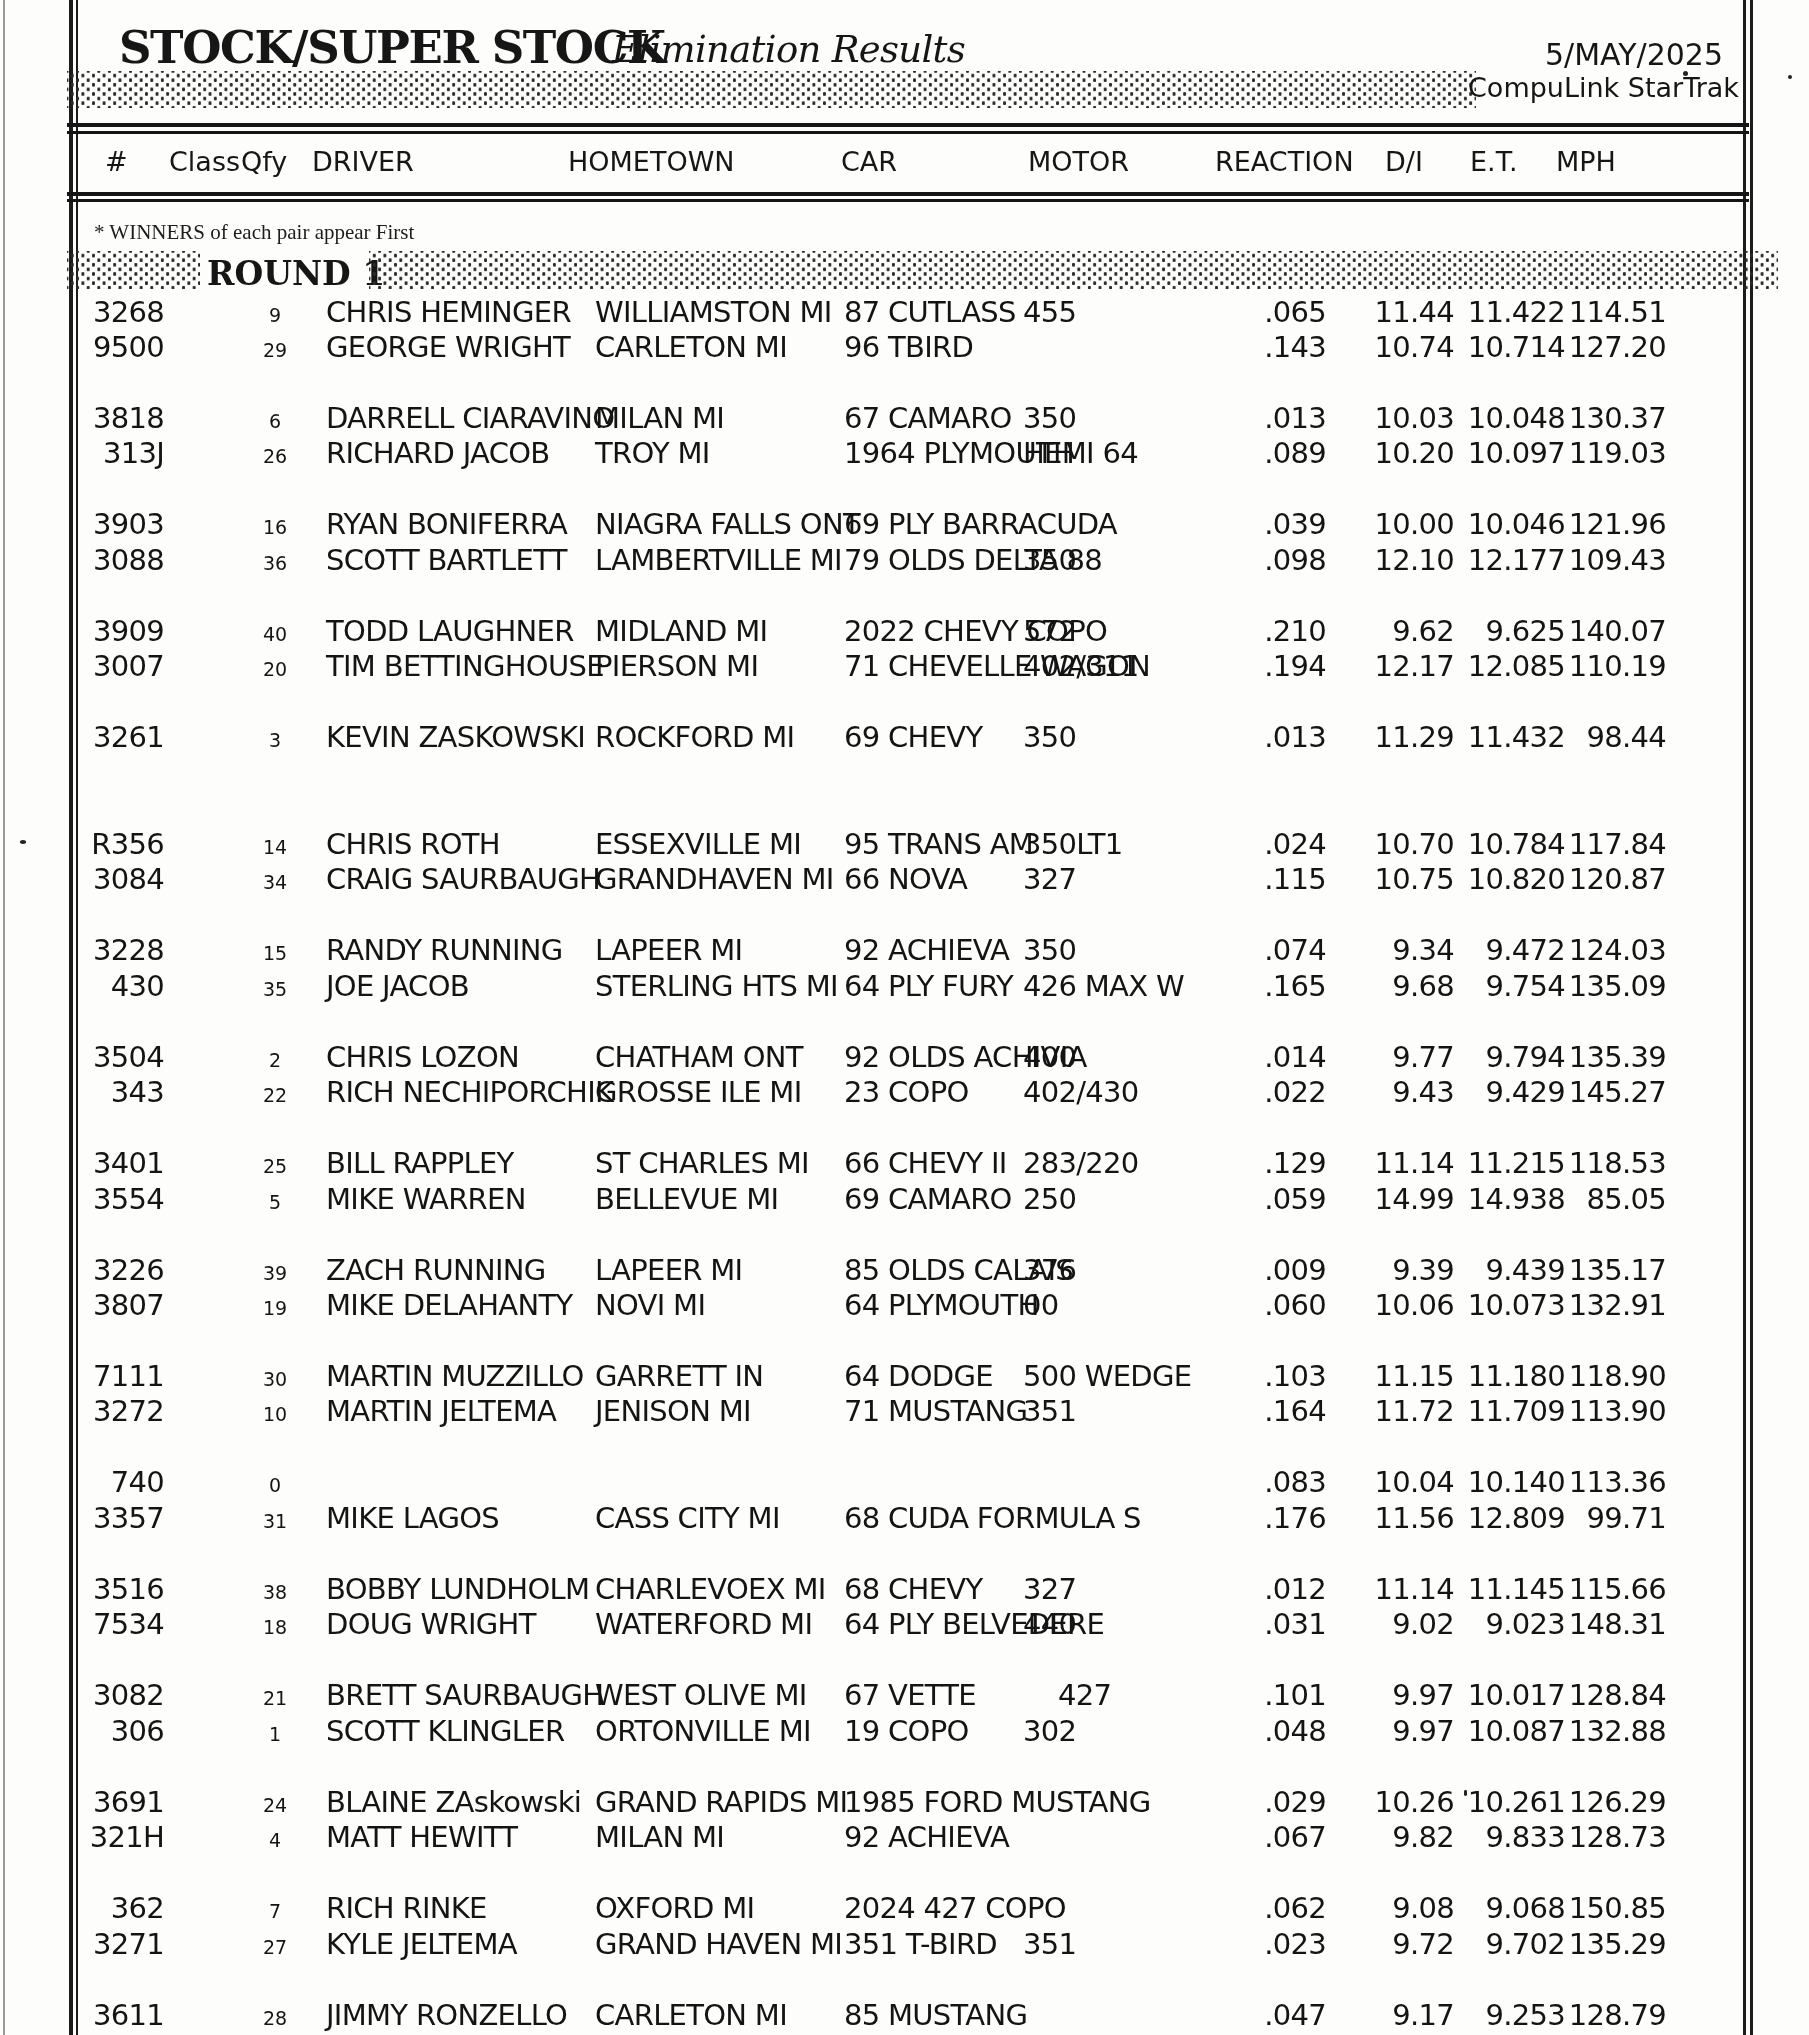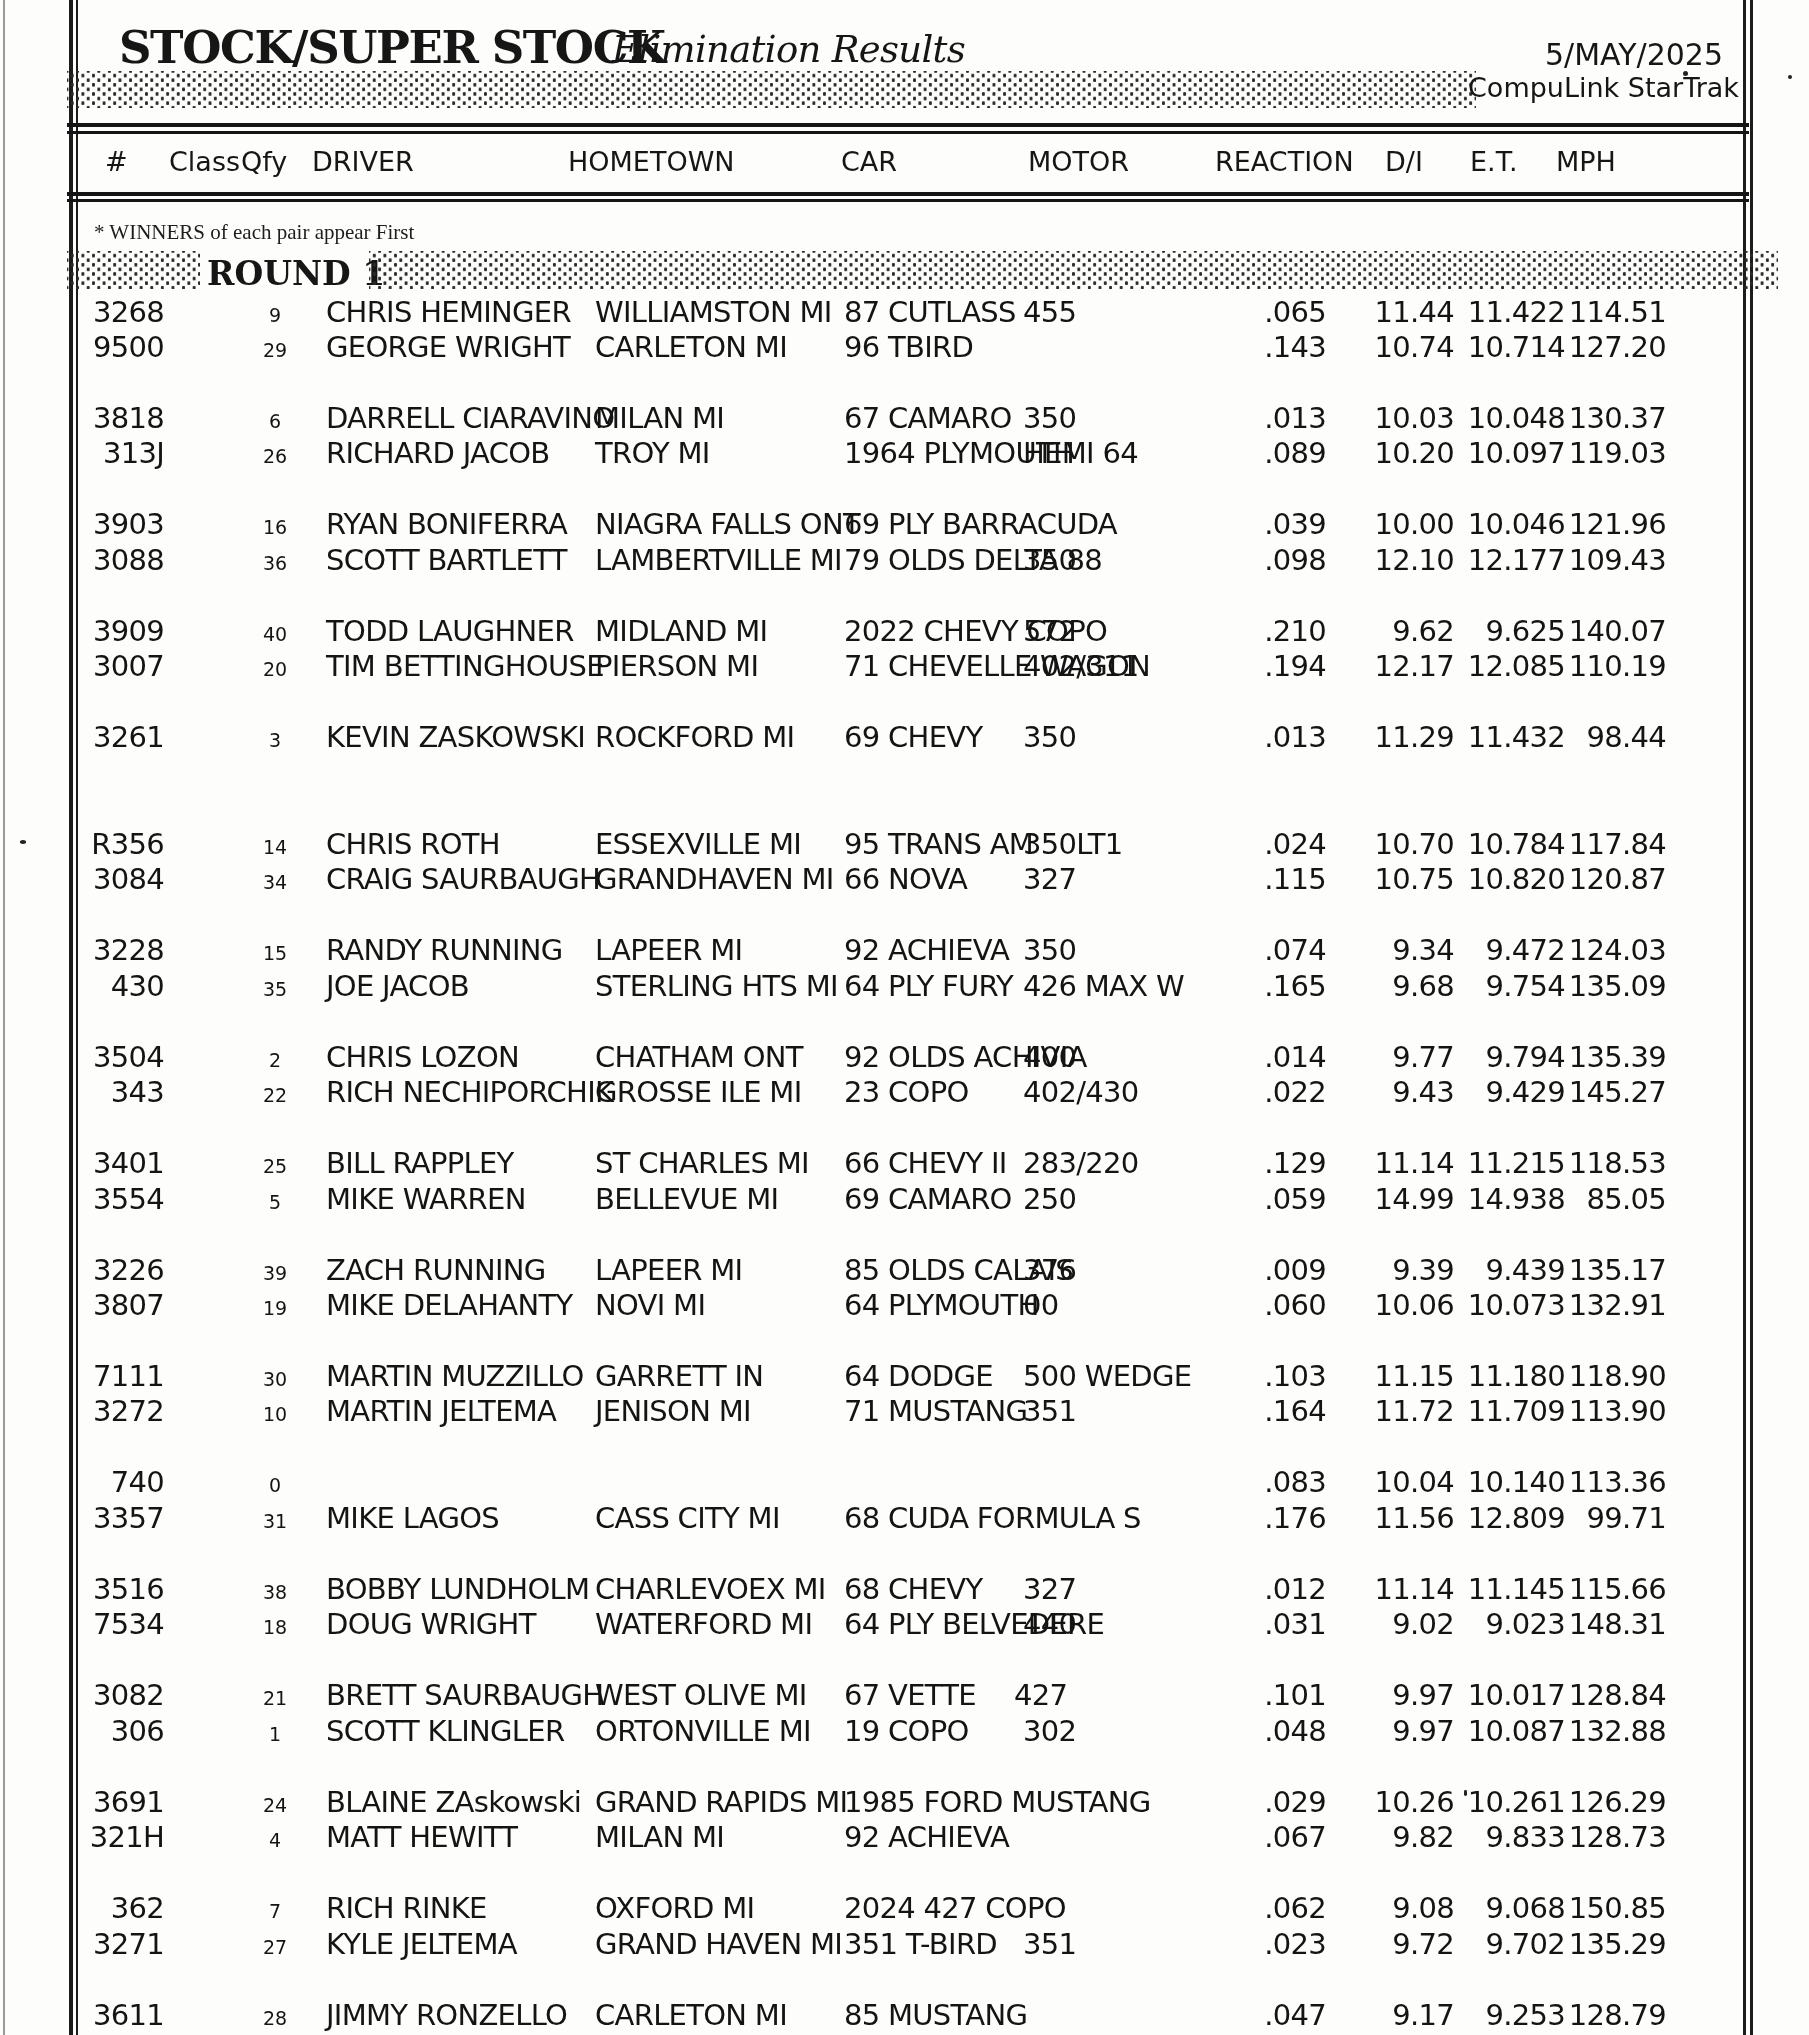--- a/index.html
+++ b/index.html
@@ -424,21 +424,21 @@
         <span class="cell" style="right: 356px;">9.02</span>
         <span class="cell" style="right: 245px;">9.023</span>
         <span class="cell" style="right: 144px;">148.31</span>
       </div>
       <div class="row" style="top: 1678px;">
         <span class="cell" style="right: 1646px;">3082</span>
         <span class="cell small" style="left: 275px; transform: translateX(-50%);">21</span>
         <span class="cell" style="left: 326px;">BRETT SAURBAUGH</span>
         <span class="cell" style="left: 595px;">WEST OLIVE MI</span>
         <span class="cell" style="left: 844px;">67 VETTE</span>
-        <span class="cell" style="left: 1014px;">427</span>
+        <span class="cell" style="left: 1058px;">427</span>
         <span class="cell" style="right: 484px;">.101</span>
         <span class="cell" style="right: 356px;">9.97</span>
         <span class="cell" style="right: 245px;">10.017</span>
         <span class="cell" style="right: 144px;">128.84</span>
       </div>
       <div class="row" style="top: 1714px;">
         <span class="cell" style="right: 1646px;">306</span>
         <span class="cell small" style="left: 275px; transform: translateX(-50%);">1</span>
         <span class="cell" style="left: 326px;">SCOTT KLINGLER</span>
         <span class="cell" style="left: 595px;">ORTONVILLE MI</span>

